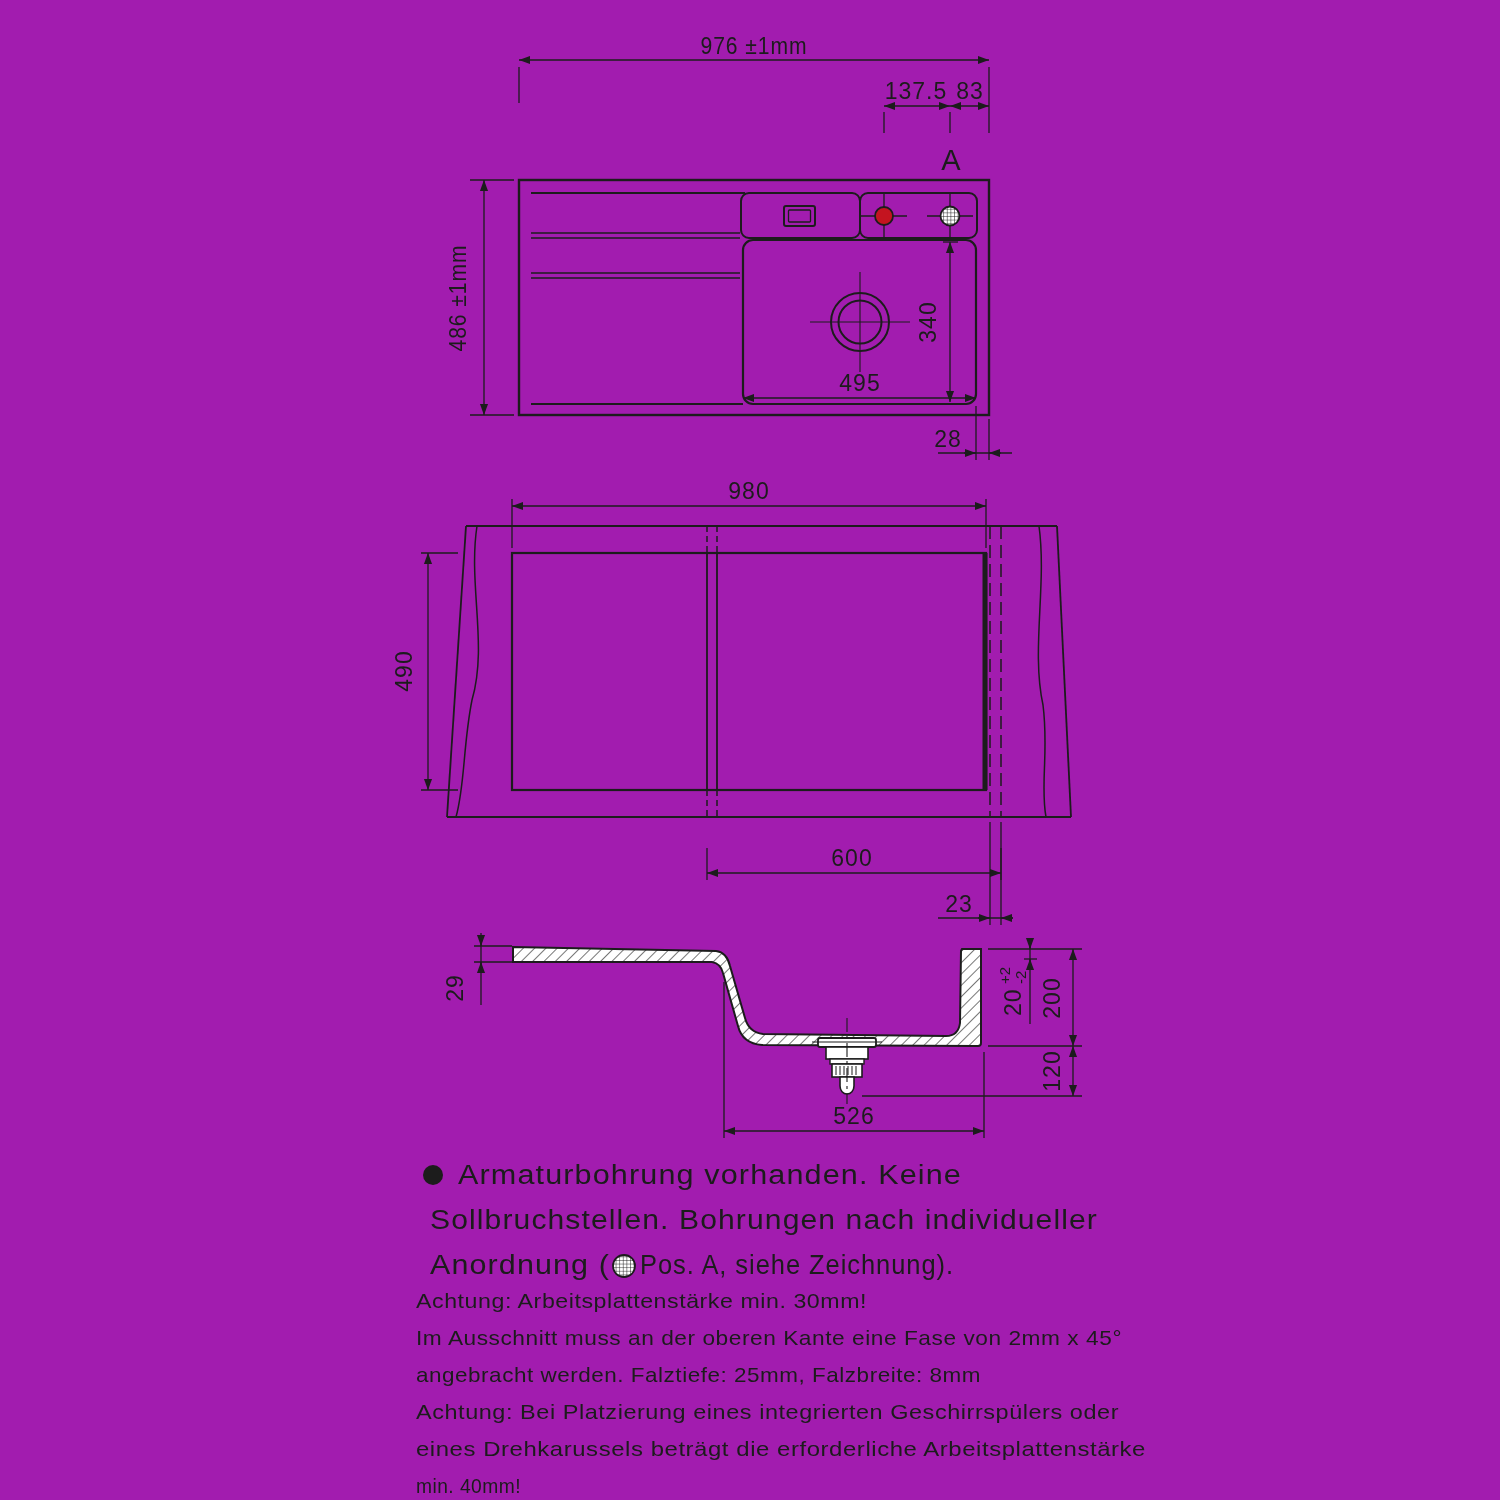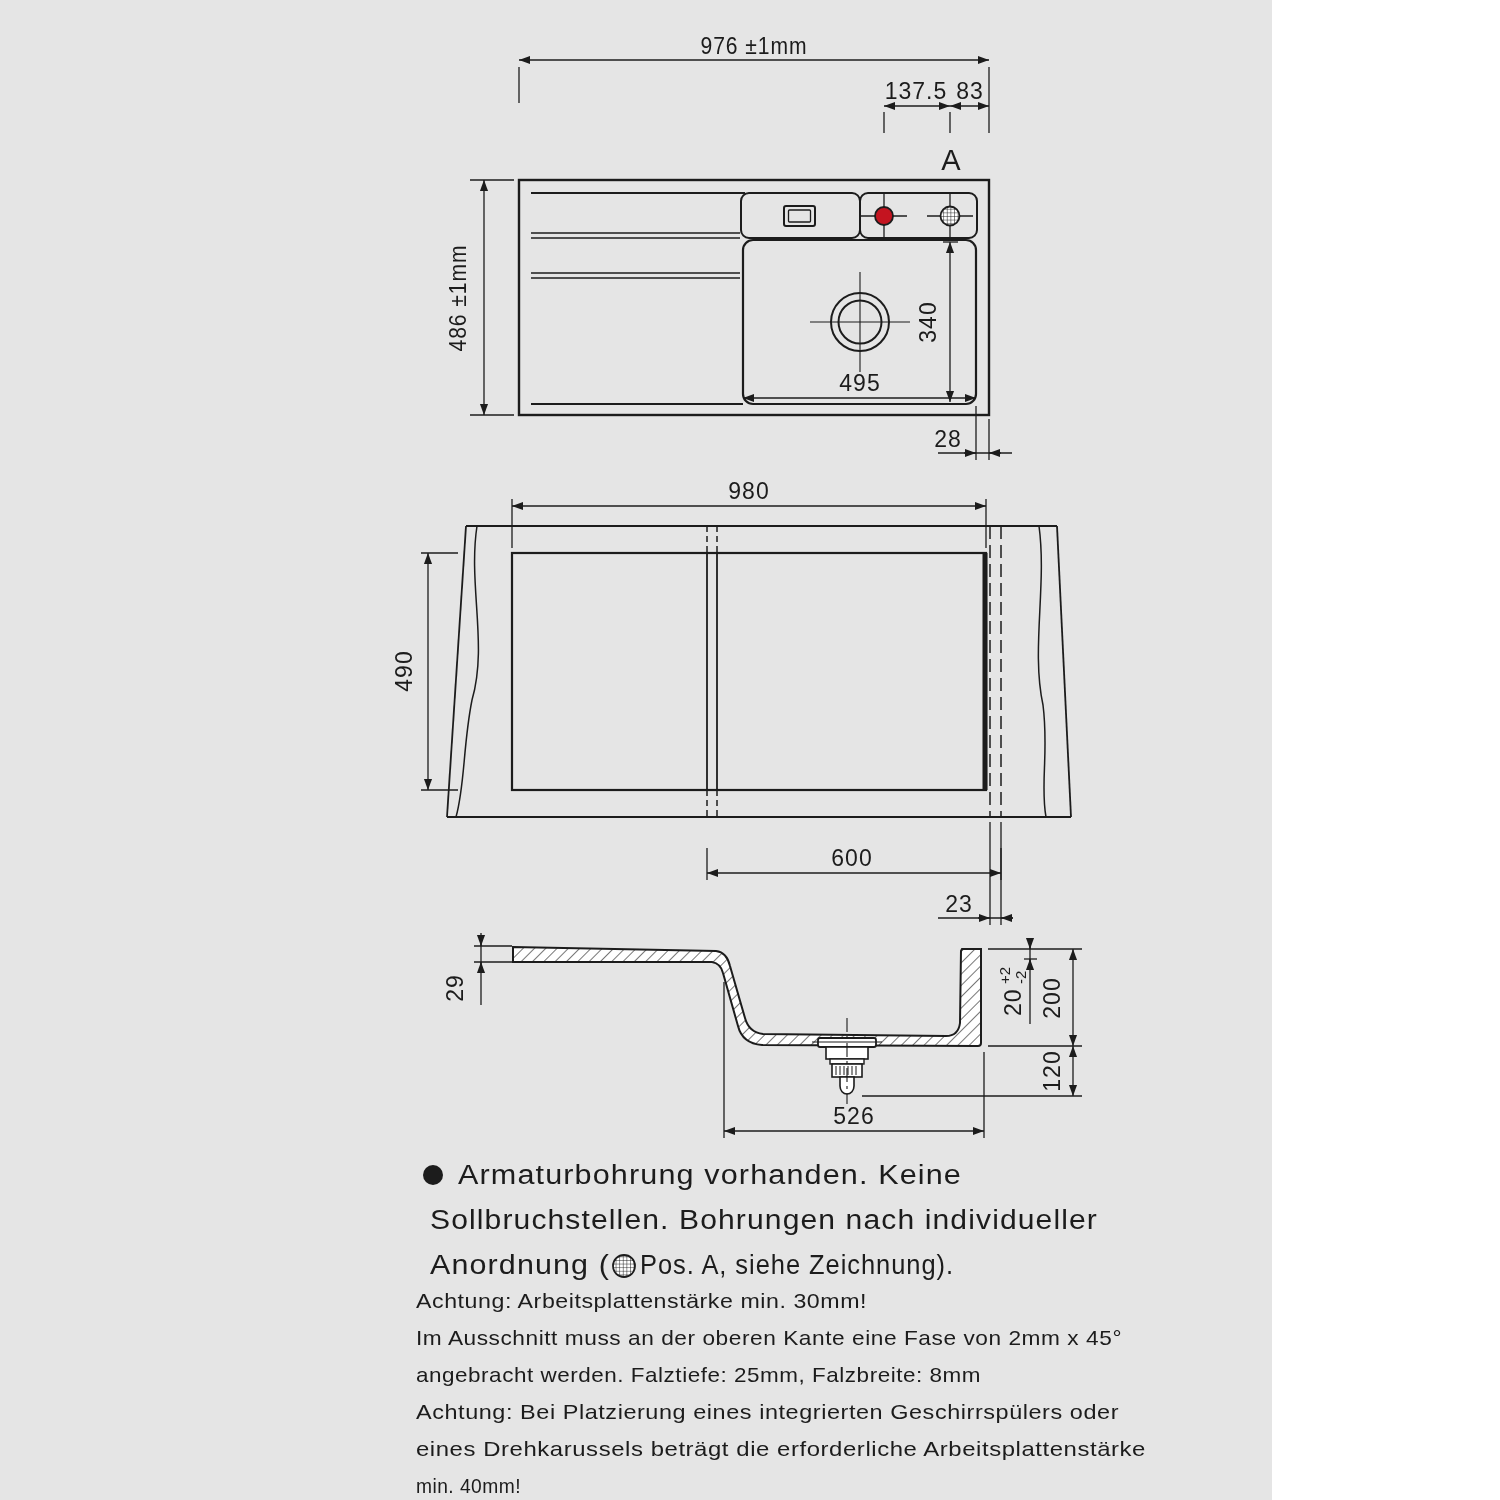--- a/index.html
+++ b/index.html
@@ -1,16 +1,16 @@
 <!DOCTYPE html>
 <html><head>
 <meta charset="utf-8">
 <style>
   html,body{margin:0;padding:0;background:#ffffff;}
-  .page{width:1272px;height:1500px;position:relative;background:#e5e5e5;overflow:hidden;}
+  .page{width:1500px;height:1500px;position:relative;background:#a21caf;overflow:hidden;}
   svg{display:block;}
   text{font-family:"Liberation Sans","DejaVu Sans",sans-serif;fill:#1c1c1c;}
   .dim{font-size:23px;letter-spacing:1px;}
   .dimsm{font-size:15px;}
   .poslbl{font-size:29px;}
   .bignote{font-size:27px;letter-spacing:1px;}
   .smallnote{font-size:21px;letter-spacing:.5px;}
   .ln{stroke:#1c1c1c;fill:none;}
   .w24{stroke-width:2.4;}
   .w22{stroke-width:2.2;}

